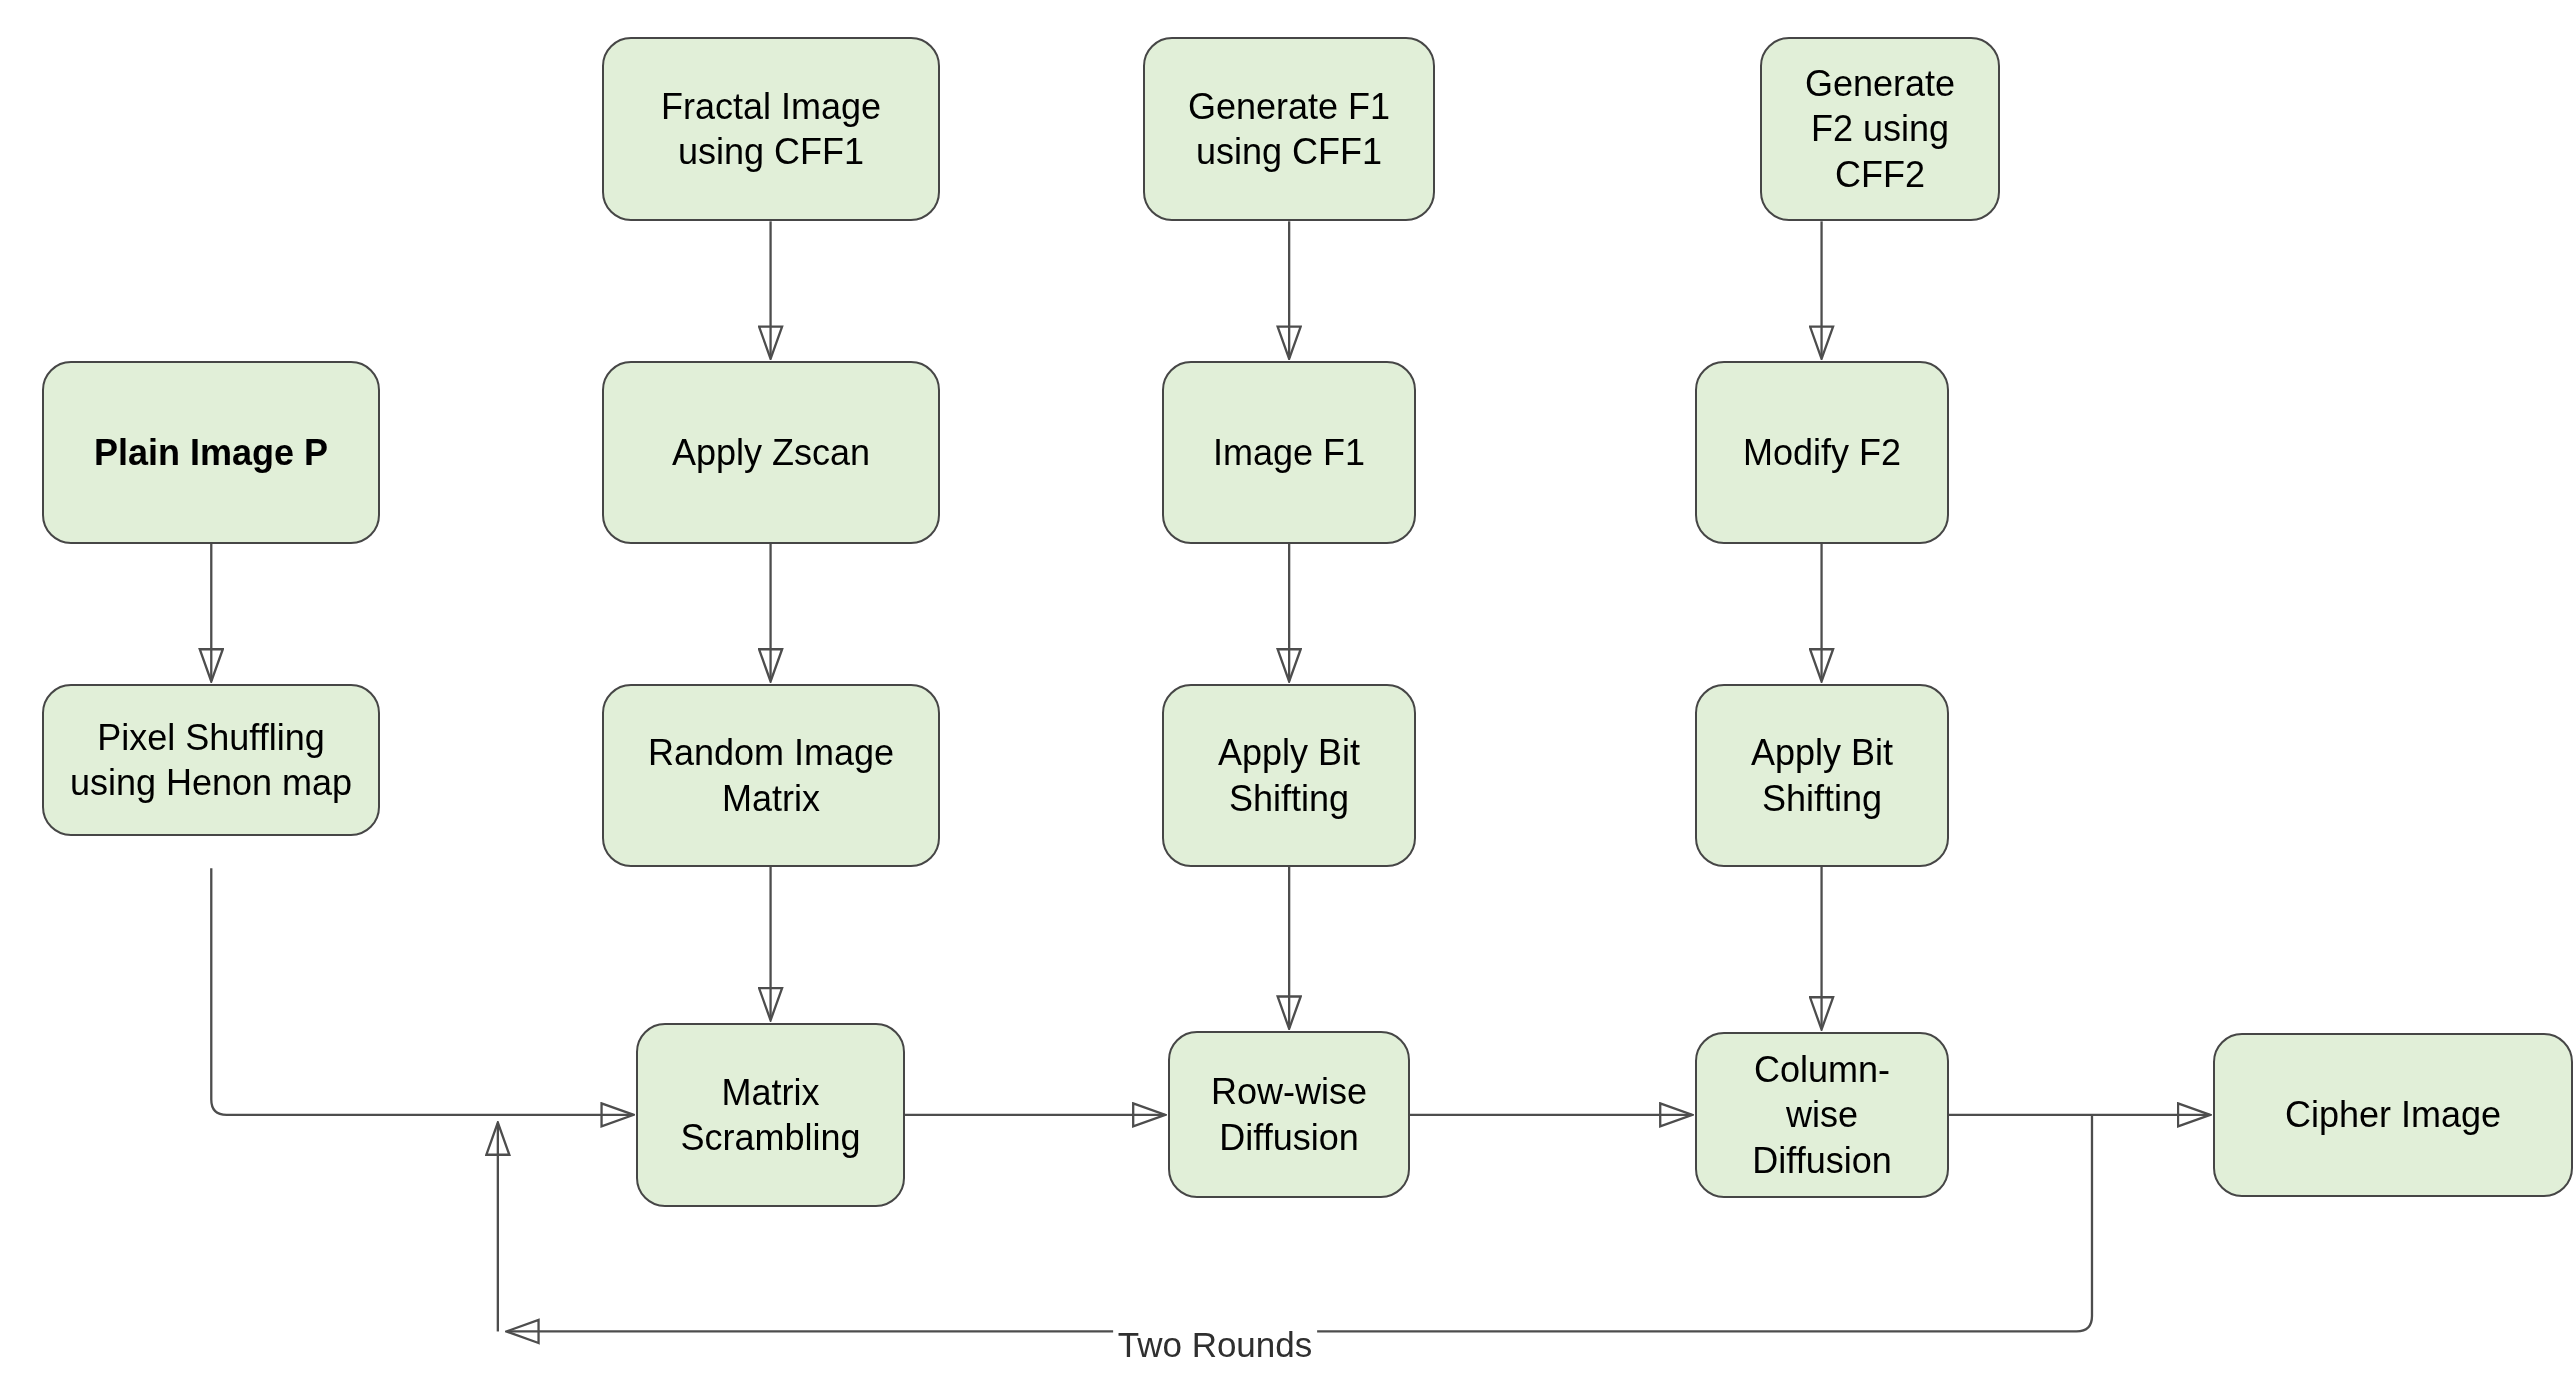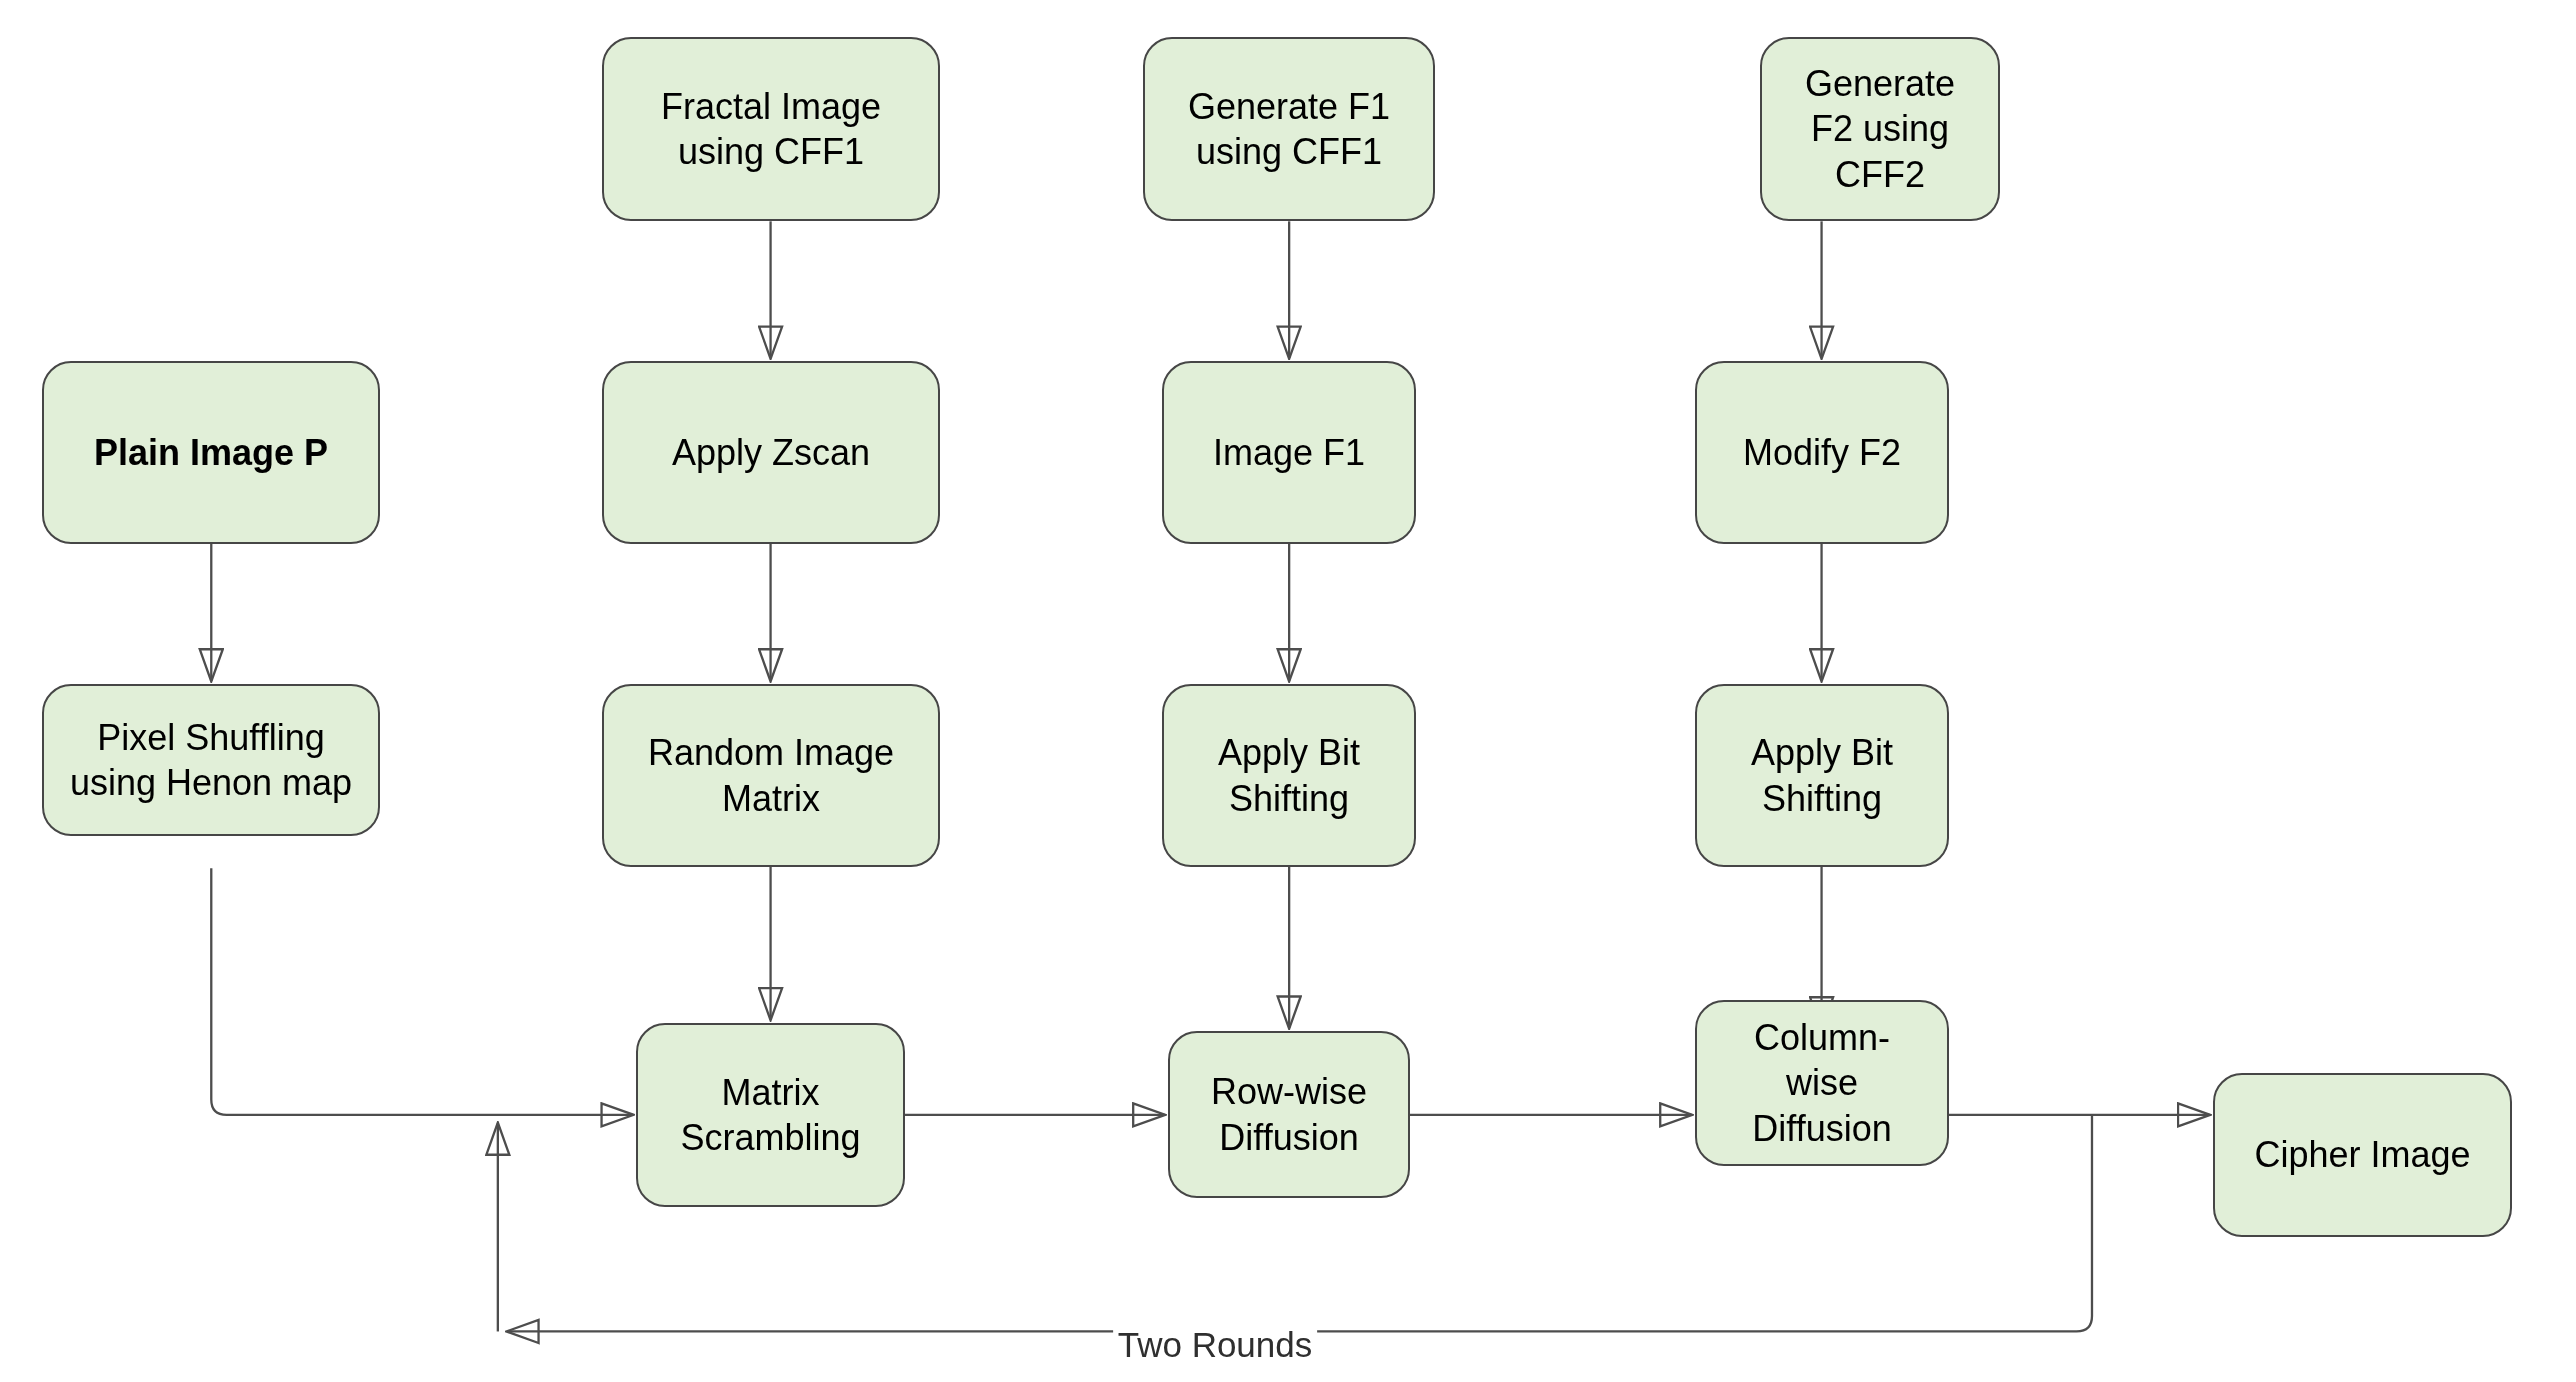--- a/index.html
+++ b/index.html
@@ -45,23 +45,23 @@
   #n-matrix-scrambling{left:636px;  top:1023px; width:269px; height:184px;}
   
   #n-generate-f1      {left:1143px; top:37px;   width:292px; height:184px;}
   #n-modify-f1        {left:1162px; top:361px;  width:254px; height:183px;}
   #n-bit-shifting-1   {left:1162px; top:684px;  width:254px; height:183px;}
   #n-row-wise         {left:1168px; top:1031px; width:242px; height:167px;}
   
   #n-generate-f2      {left:1760px; top:37px;   width:240px; height:184px;}
   #n-modify-f2        {left:1695px; top:361px;  width:254px; height:183px;}
   #n-bit-shifting-2   {left:1695px; top:684px;  width:254px; height:183px;}
-  #n-column-wise      {left:1695px; top:1000px; width:254px; height:166px;}
+  #n-column-wise      {left:1695px; top:1032px; width:254px; height:166px;}
   
-  #n-cipher           {left:2213px; top:1033px; width:299px; height:164px;margin-top:40px;}
+  #n-cipher           {left:2213px; top:1033px; width:360px; height:164px;}
 
   .edge-label{
     position:absolute;
     left:1215px;
     top:1345px;
     transform:translate(-50%,-50%);
     background:var(--bg);
     padding:0 4.6px;
     font-size:35px;
     color:#2f2f2f;

